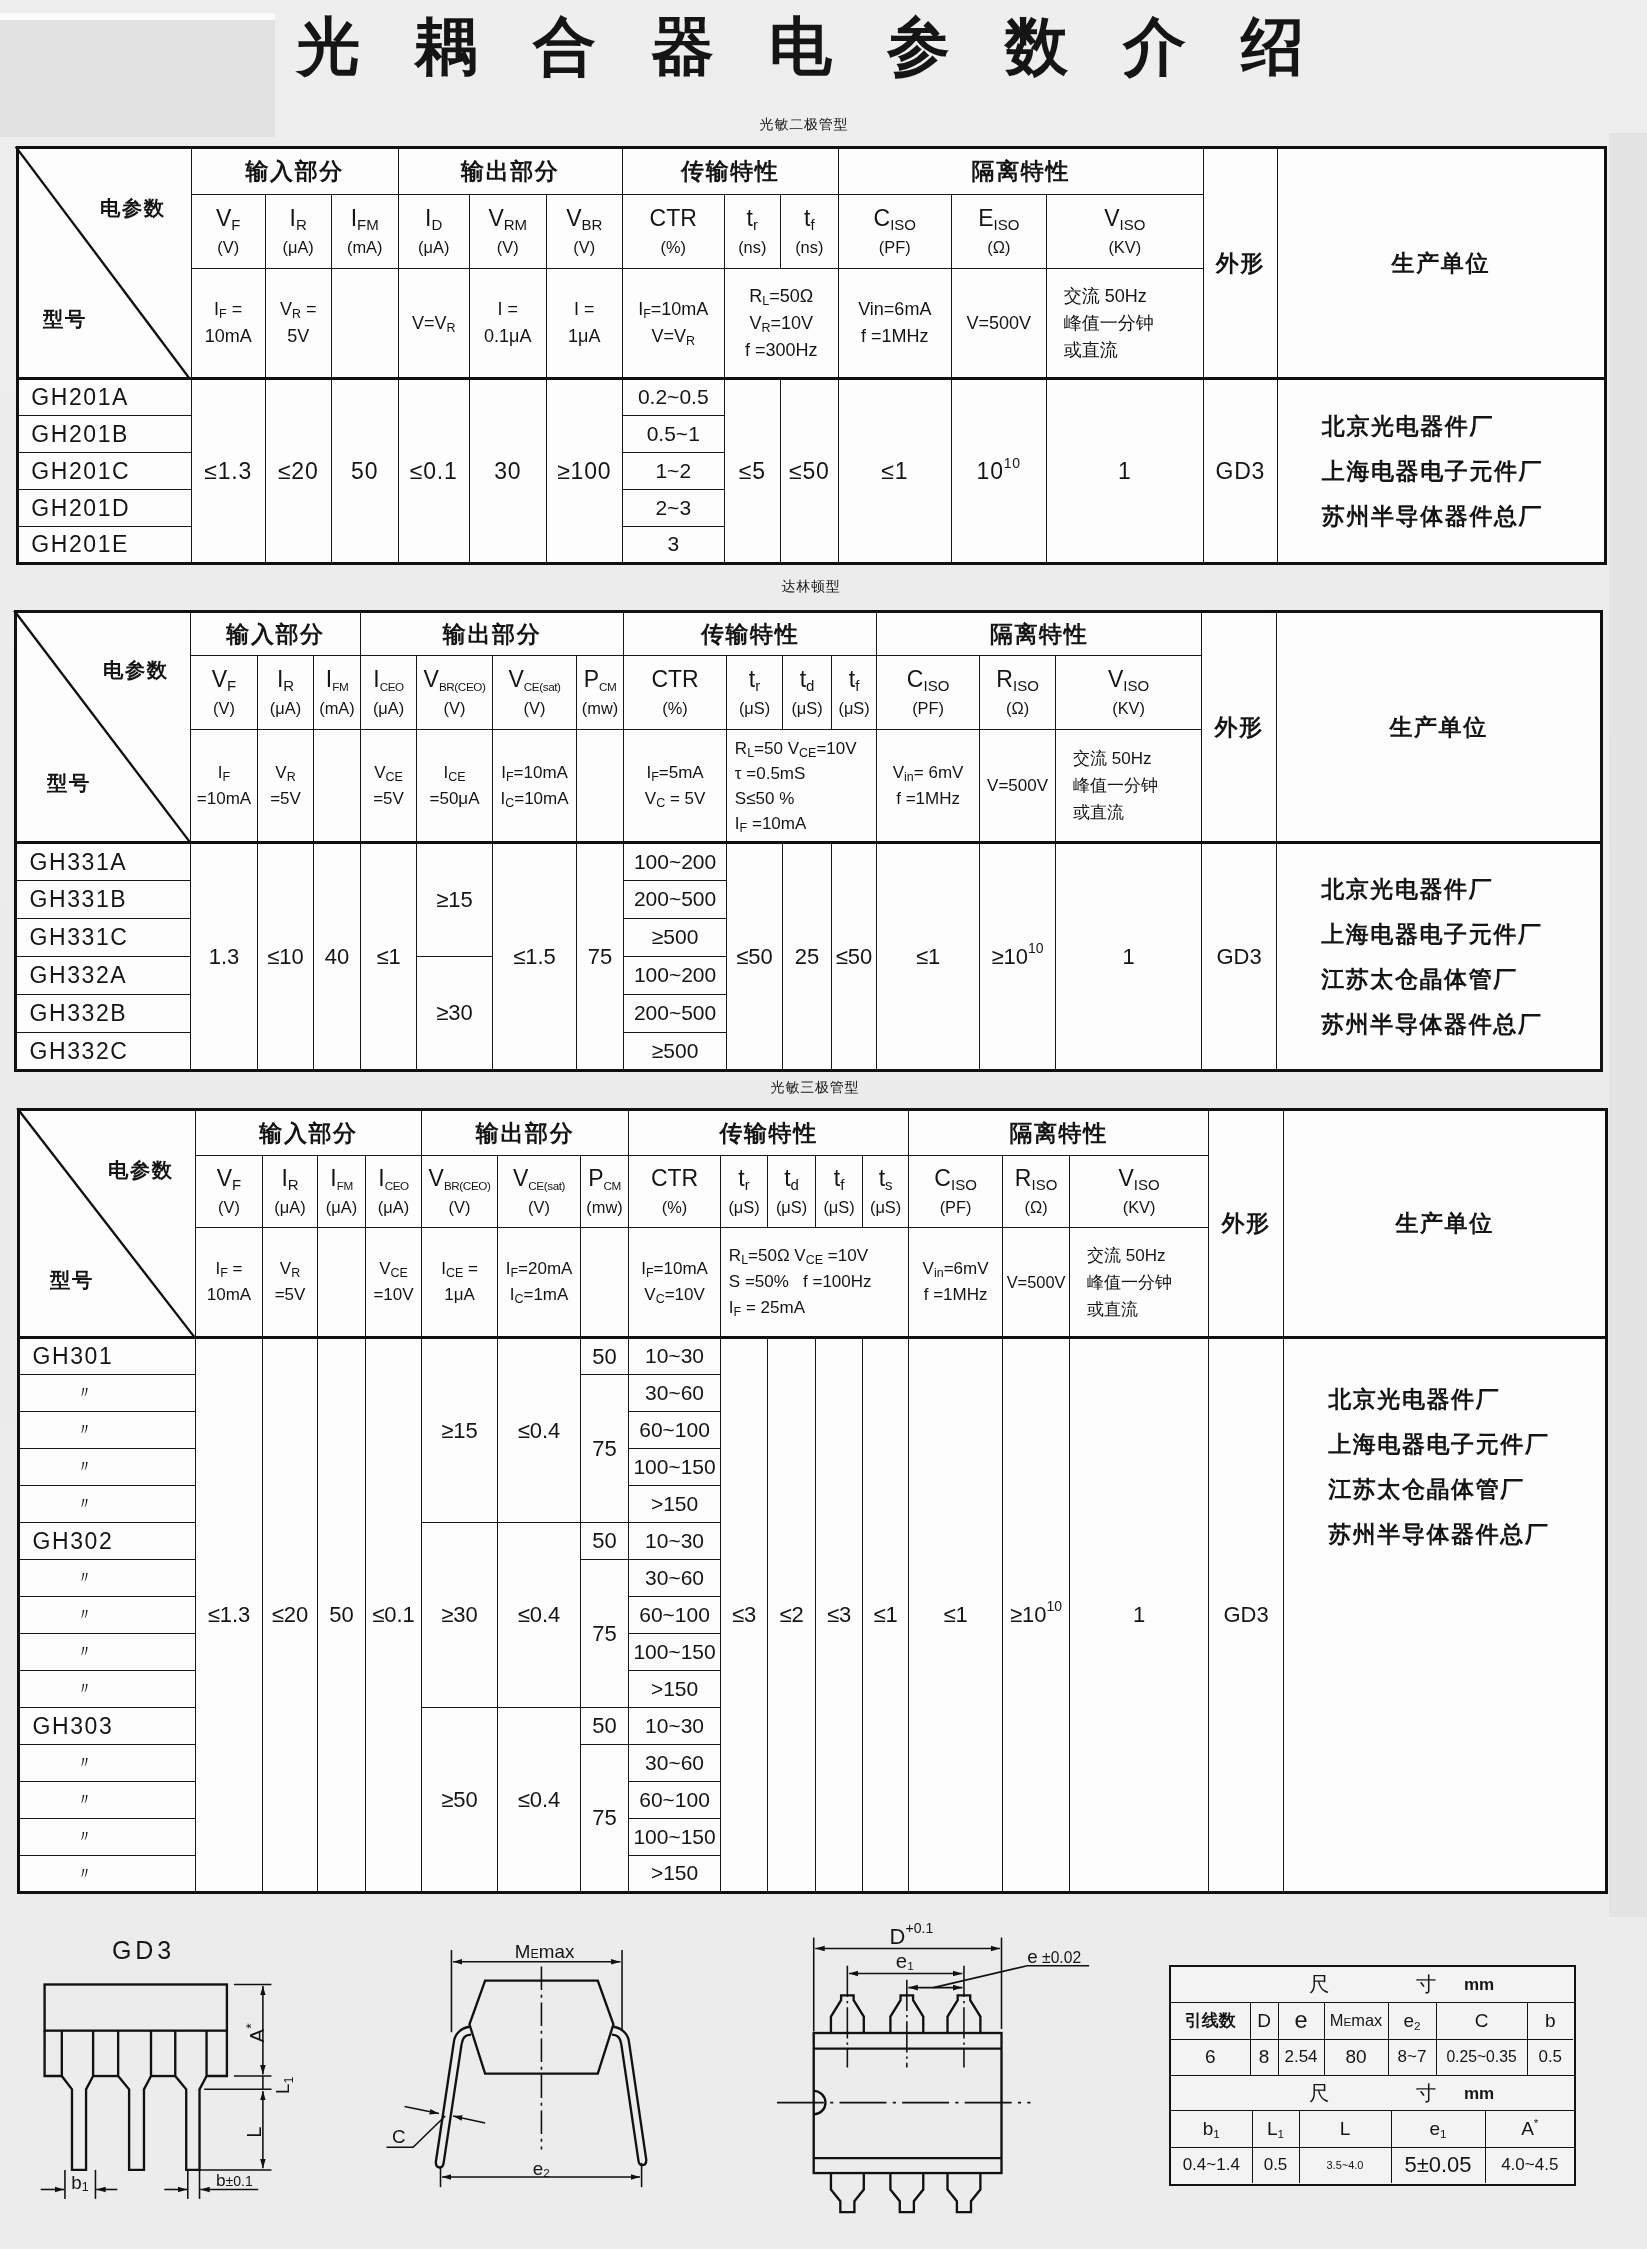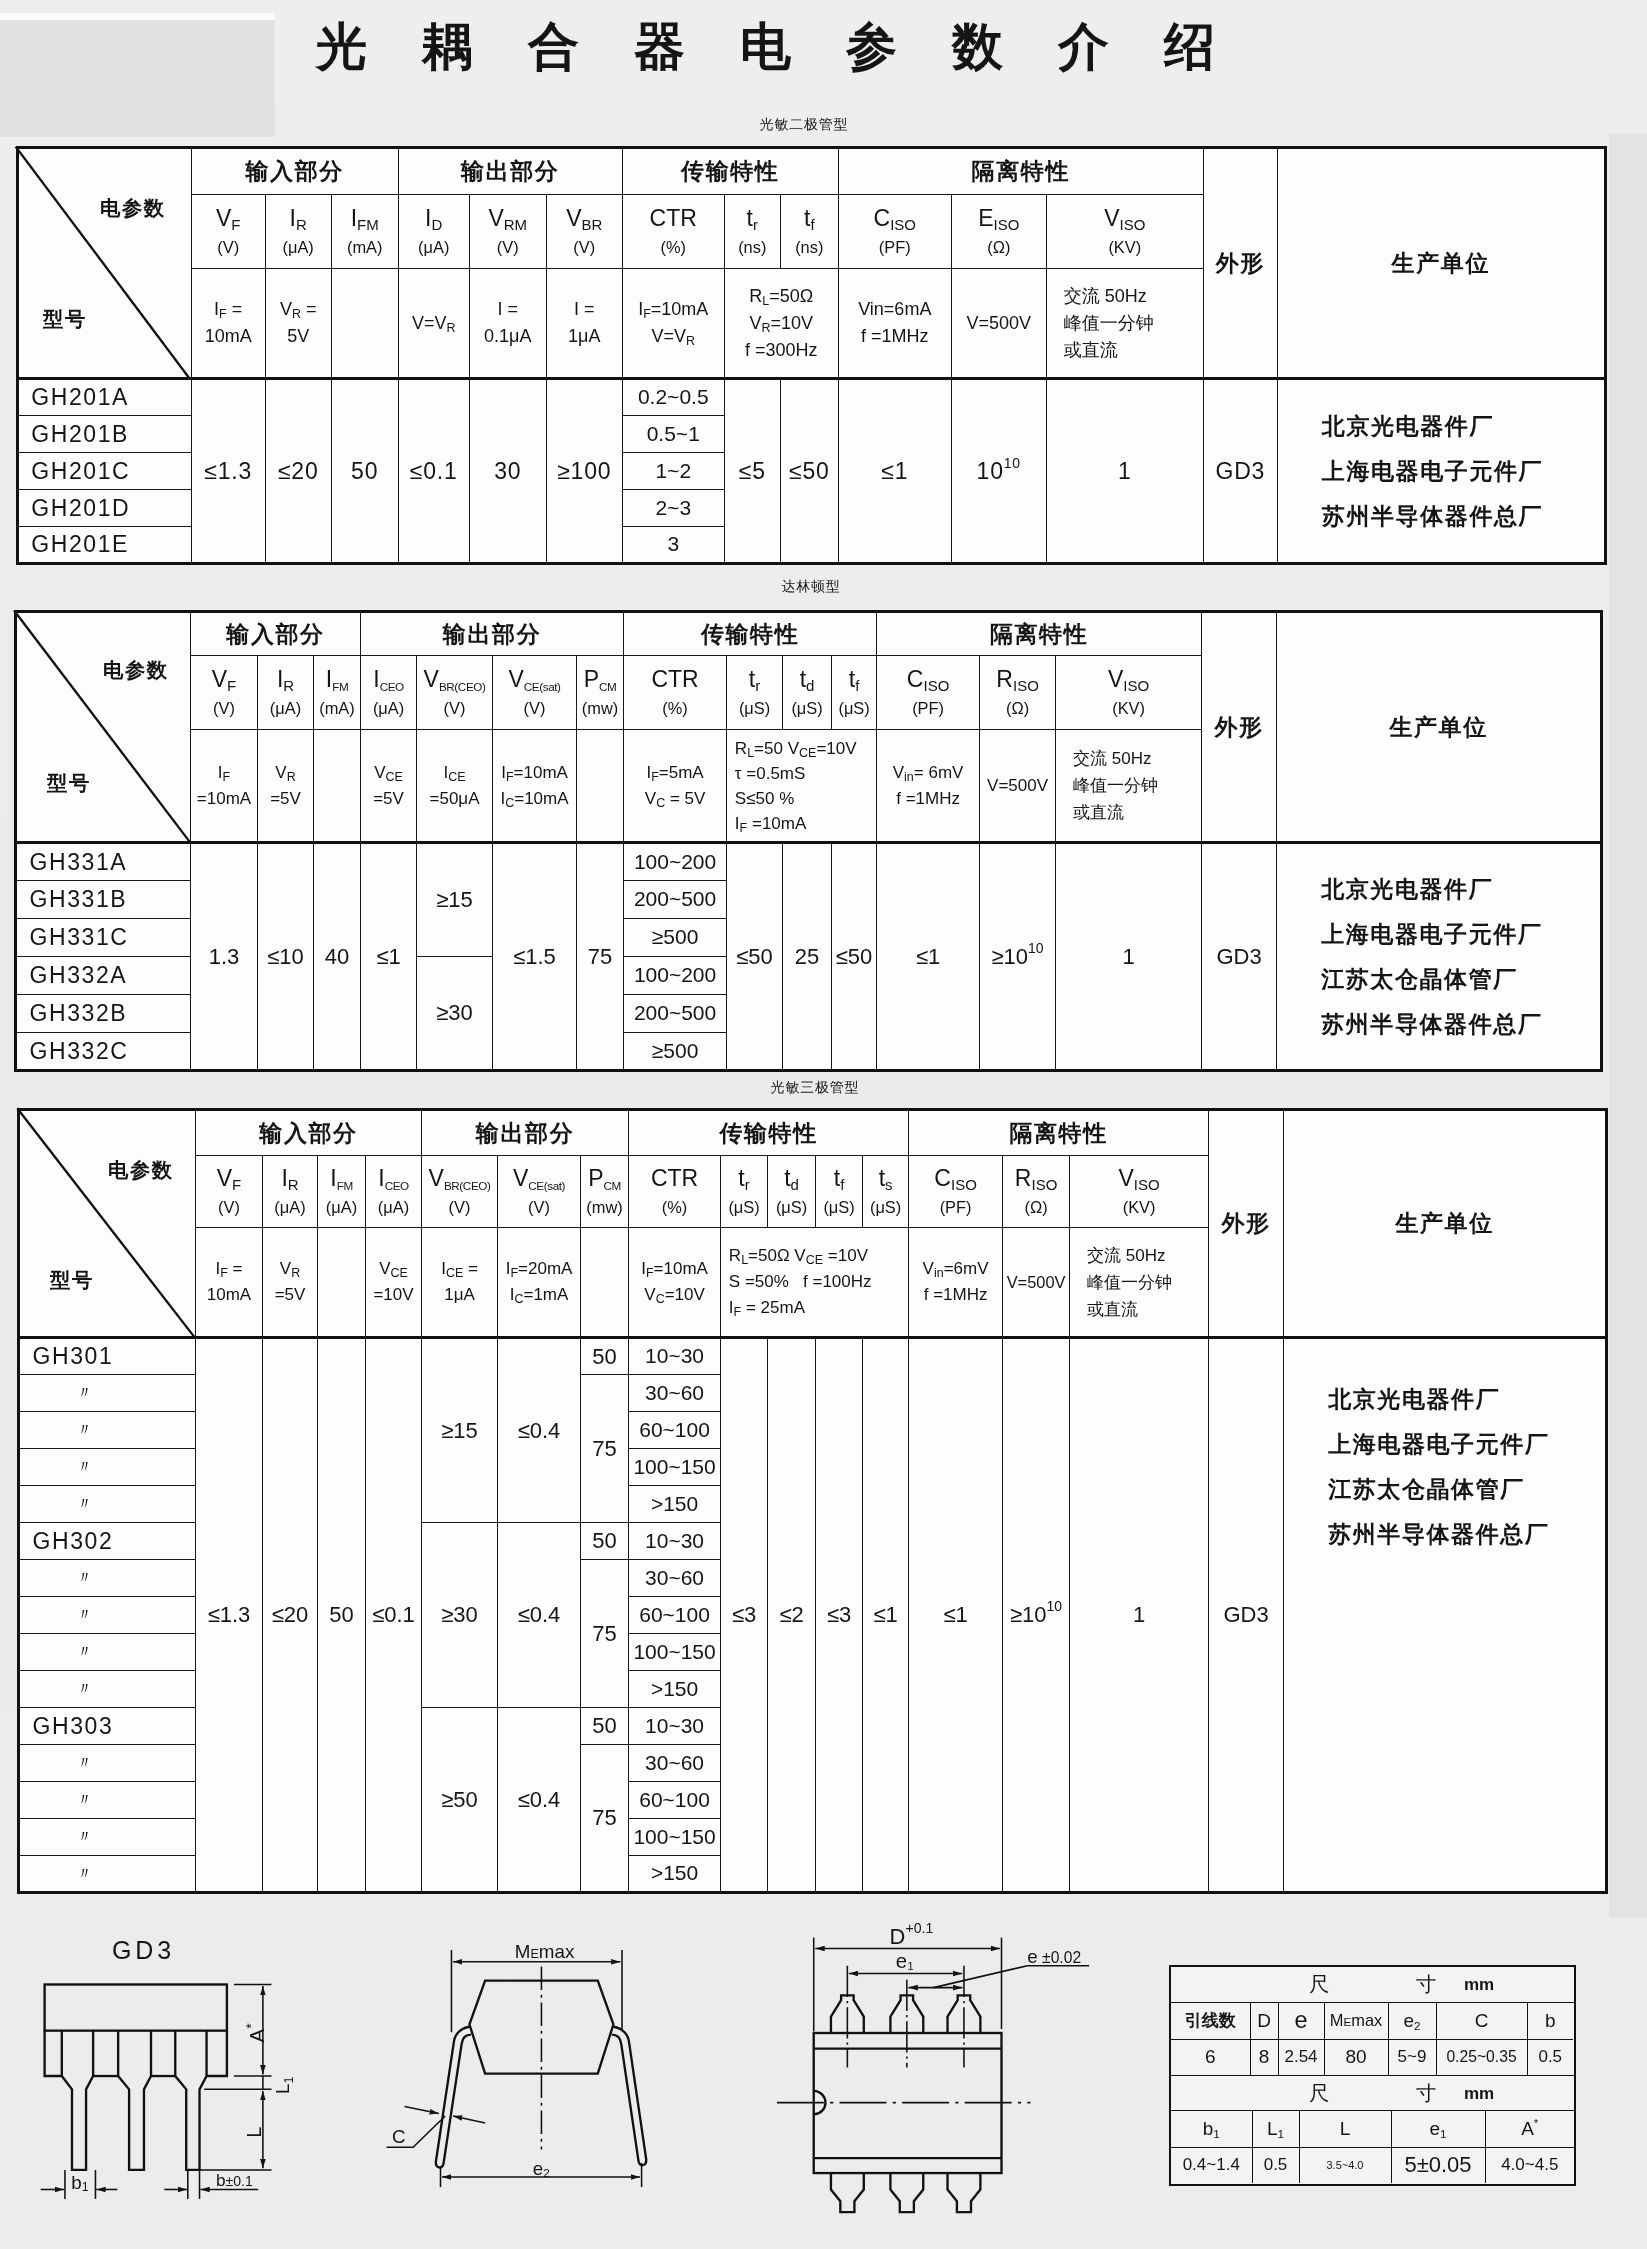--- a/index.html
+++ b/index.html
@@ -2,21 +2,21 @@
 <html style="font-size:12.5px"><head>
 <meta charset="utf-8">
 <style>
 *{box-sizing:border-box;}
 html,body{margin:0;padding:0;}
 body{width:1647px;height:2250px;position:relative;overflow:hidden;background:#e7e7e7;font-family:"Liberation Sans","DejaVu Sans",sans-serif;color:#151515;}
 .bg-paper{position:absolute;left:0;top:0;width:1647px;height:2250px;background:linear-gradient(180deg,#eeeeee 0%,#ebebeb 45%,#ececec 100%);}
 .bg-block{position:absolute;left:0;top:19.6px;width:275px;height:117px;background:#e2e2e2;}
 .bg-line{position:absolute;left:0;top:13.3px;width:275px;height:6.3px;background:#fbfbfb;}
 .bg-edge{position:absolute;left:1609px;top:133px;width:38px;height:1784px;background:#e3e3e3;}
-.title{position:absolute;left:316px;top:9.4px;font-size:51px;font-weight:bold;letter-spacing:55px;white-space:nowrap;line-height:75px;}
+.title{position:absolute;left:297px;top:9.4px;font-size:63px;font-weight:bold;letter-spacing:55px;white-space:nowrap;line-height:75px;}
 .subtitle{position:absolute;font-size:14px;font-weight:normal;white-space:nowrap;line-height:27px;transform:translateX(-50%);letter-spacing:0.8px;}
 table.gt{position:absolute;border-collapse:collapse;table-layout:fixed;background:#fdfdfd;border:3.1px solid #111;}
 table.gt td{border:1.6px solid #171717;padding:0;text-align:center;vertical-align:middle;font-size:23px;line-height:1.15;overflow:hidden;white-space:nowrap;}
 table.gt td.hb{border-bottom:3.1px solid #111;}
 td.cj{font-size:20.3px;font-weight:bold;letter-spacing:1.6px;}
 .sym{font-size:23px;line-height:27px;}
 .sym sub{font-size:15px;vertical-align:-3.9px;line-height:0;}
 td.sm .sym sub{font-size:11.7px;letter-spacing:-0.4px;}
 .u{font-size:16.4px;line-height:22px;margin-top:4.7px;}
 .ln{font-size:18px;line-height:27px;white-space:nowrap;}
@@ -671,21 +671,21 @@
    <td style="font-size:16.4px"><span>M</span><small>E</small><span>max</span></td>
    <td><span>e</span><sub>2</sub></td>
    <td>C</td>
    <td>b</td>
   </tr>
   <tr>
    <td>6</td>
    <td>8</td>
    <td style="font-size:17px">2.54</td>
    <td>80</td>
-   <td style="font-size:17px">5~9</td>
+   <td style="font-size:17px">8~7</td>
    <td style="font-size:15.7px">0.25~0.35</td>
    <td style="font-size:17px">0.5</td>
   </tr>
  </tbody>
     </table>
  <div class="banner b2">
   <span style="left:138px">尺</span>
   <span style="left:245px">寸</span>
   <span style="left:293px;font-size:17px;font-weight:bold">mm</span>
  </div>

